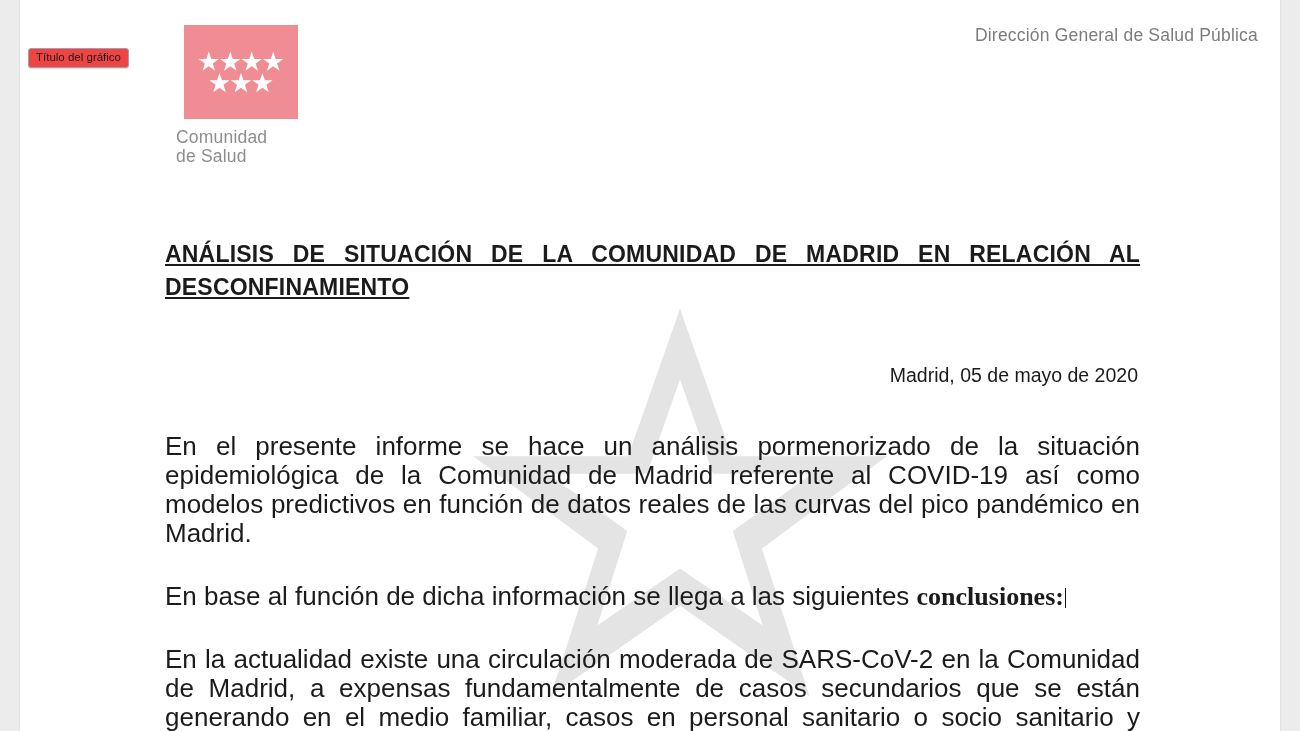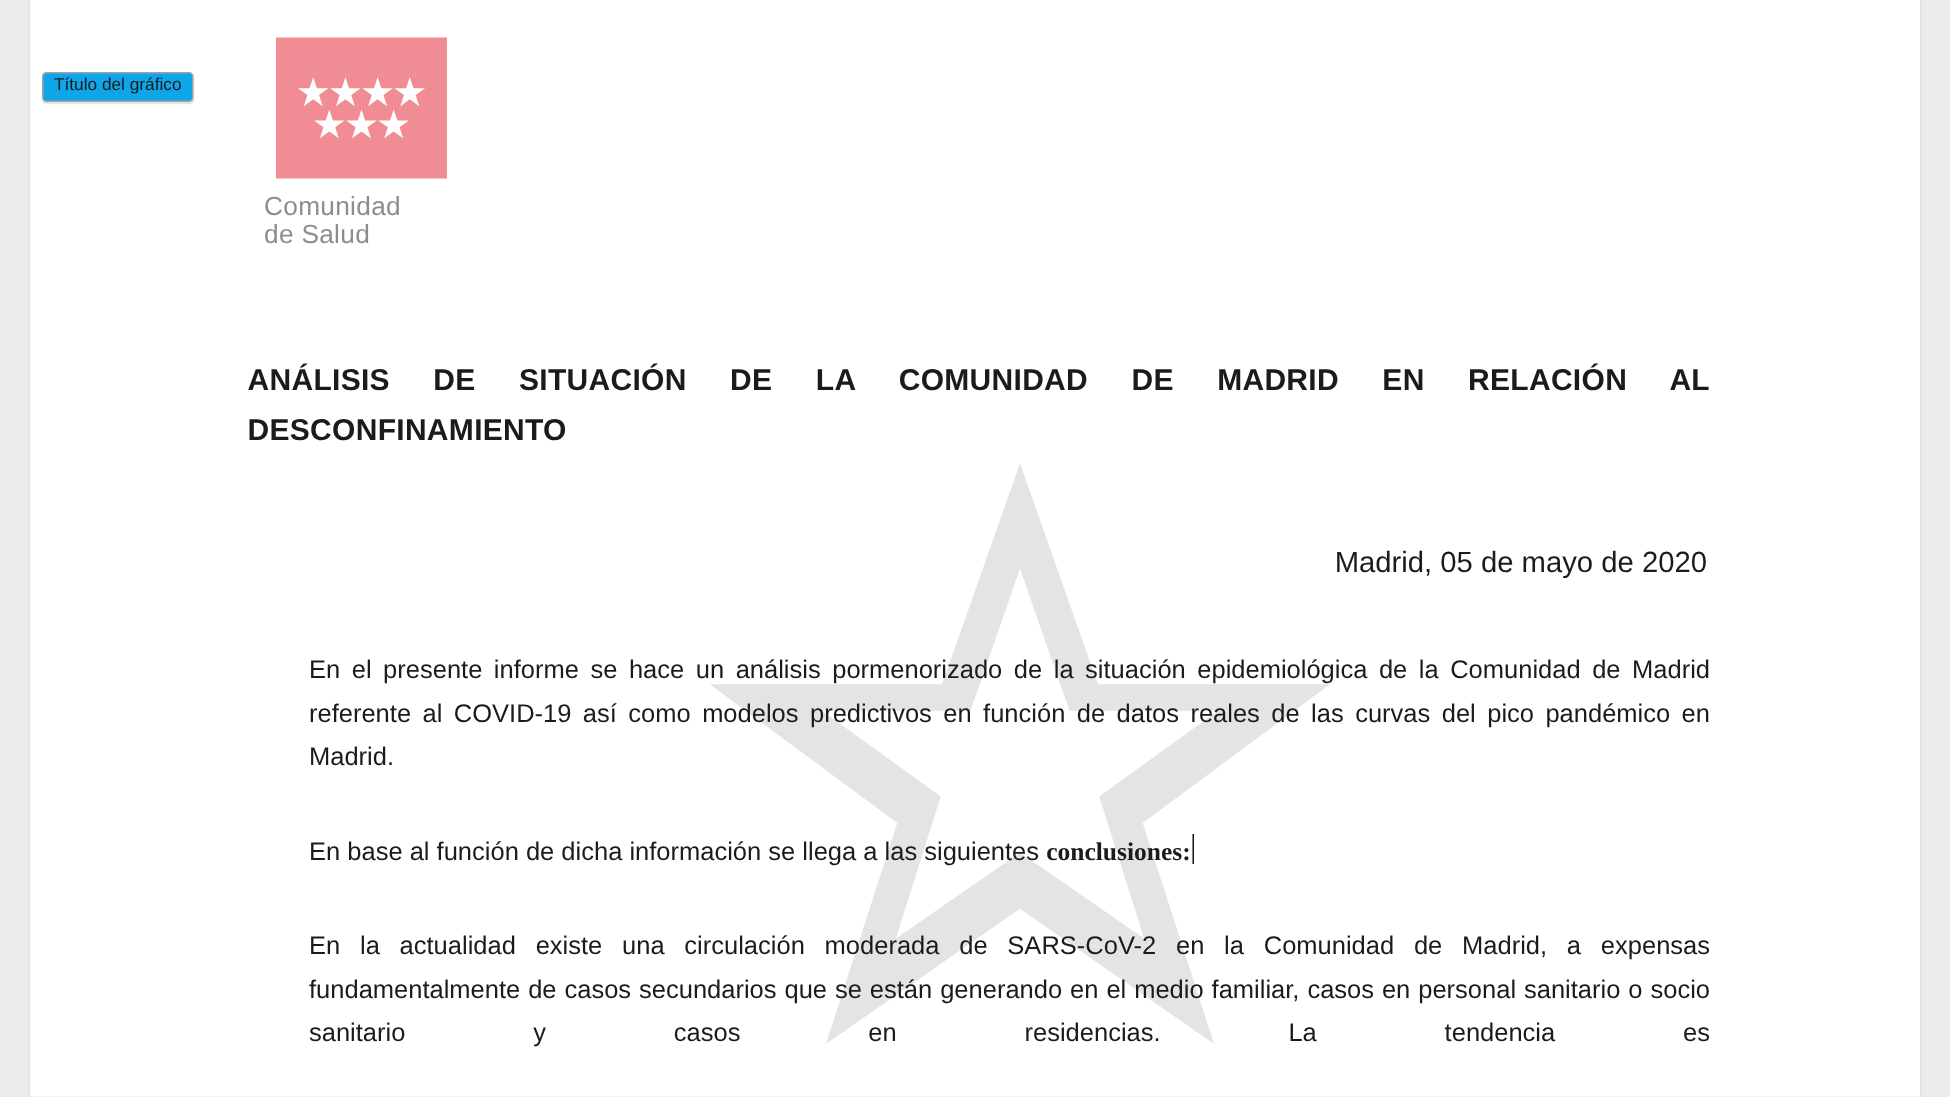--- a/index.html
+++ b/index.html
@@ -40,21 +40,21 @@
     opacity: 1;
     pointer-events: none;
   }
   .watermark svg { display: block; }
 
   
   .callout {
     position: absolute;
     left: 28px;
     top: 48px;
-    background: #0ea5e9;
+    background: #ef4444;
     border: 1px solid #9aa4b0;
     border-radius: 3px;
     padding: 2px 7px 3px 7px;
     font-size: 11.5px;
     color: #1a1a1a;
     line-height: 13px;
     font-family: "Liberation Sans", sans-serif;
     box-shadow: 0 1px 1px rgba(0,0,0,0.12);
     z-index: 40;
   }
@@ -116,47 +116,47 @@
 
   
   .body-wrap {
     position: absolute;
     left: 145px;
     top: 238px;
     width: 975px;
     color: #1b1b1b;
   }
   .doc-title {
-    font-size: 20px;
+    font-size: 23px;
     font-weight: bold;
     line-height: 33px;
+    text-decoration: underline;
     text-align: justify;
     text-align-last: justify;
     letter-spacing: 0.2px;
     margin: 0;
   }
   .doc-title .l2 {
     display: block;
     text-align: left;
     text-align-last: left;
   }
   .date-line {
     margin-top: 58px;
     font-size: 19.5px;
     text-align: right;
     padding-right: 2px;
     line-height: 26px;
   }
   .para {
     margin-top: 44px;
-    font-size: 17px;
+    font-size: 26px;
     line-height: 29px;
     text-align: justify;
     text-align-last: left;
-    margin-left: 41px;
   }
   .para.tight { margin-top: 34px; }
   .para b { font-weight: bold; font-family: Liberation Serif, serif; }
   .caret {
     display: inline-block;
     width: 1px;
     height: 20px;
     background: #111;
     vertical-align: -3px;
     margin-left: 1px;
@@ -209,20 +209,21 @@
             </g>
           </svg>
         </div>
         <div class="logo-text">
           <span>Comunidad</span><br>
           <span>de Salud</span>
         </div>
       </div>
 
       <div class="header-right">
+        <div class="header-line1">Dirección General de Salud Pública</div>
       </div>
     </div>
 
     <div class="body-wrap">
 
       <h1 class="doc-title">
         <span>ANÁLISIS DE SITUACIÓN DE LA COMUNIDAD DE MADRID EN RELACIÓN AL</span>
         <span class="l2">DESCONFINAMIENTO</span>
       </h1>
 

